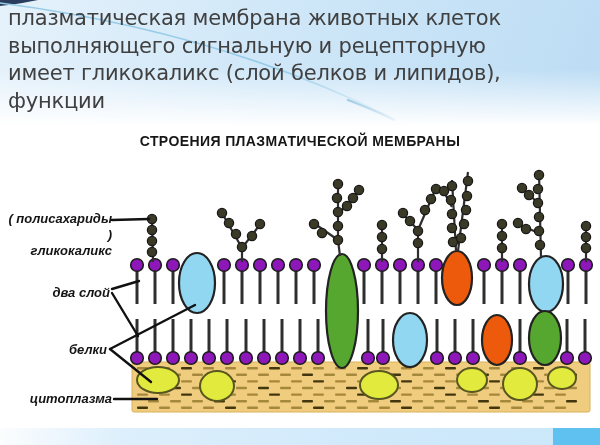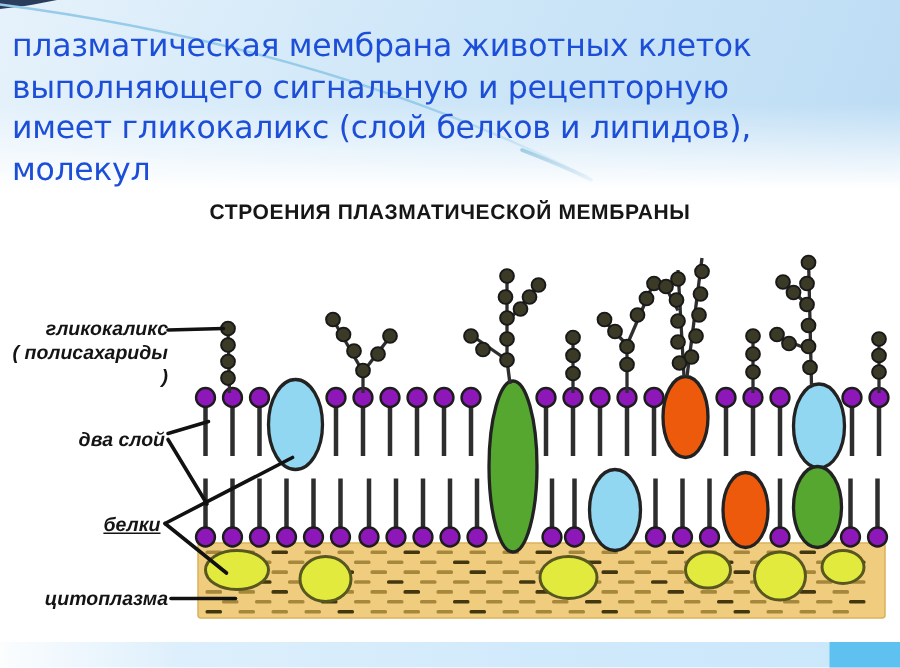--- a/index.html
+++ b/index.html
@@ -12,38 +12,37 @@
     position:absolute;left:0;top:0;width:600px;height:126px;
     background:linear-gradient(112deg,#e6f2fb 0%,#cfe7f8 45%,#bcdcf4 100%);
   }
   .banner-fade{
     position:absolute;left:0;top:0;width:600px;height:126px;
     background:linear-gradient(to bottom,rgba(255,255,255,0) 55%,#ffffff 100%);
   }
   .banner-swoosh{position:absolute;left:0;top:0;}
   .slide-text{
     position:absolute;left:8px;top:5px;width:588px;
-    font-size:21px;line-height:27.5px;color:#1d4ed8;
+    font-size:21px;line-height:27.5px;color:#404040;
     letter-spacing:-0.2px;
-    margin-top:12px;
   }
   .diagram-title{
     position:absolute;left:0;top:133px;width:600px;text-align:center;
     font-family:"Liberation Sans", sans-serif;
     font-weight:bold;font-size:14px;letter-spacing:0.4px;color:#161616;
   }
   .dlabel{
     position:absolute;text-align:right;
     font-family:"Liberation Sans", sans-serif;
     font-style:italic;font-weight:bold;
     font-size:13px;line-height:16px;color:#141414;
   }
   #label-glycocalyx{left:4px;top:211px;width:108px;}
   #label-bilayer{left:0px;top:285px;width:110px;}
-  #label-proteins{left:0px;top:342px;width:107px;text-decoration:underline;}
+  #label-proteins{left:0px;top:342px;width:107px;}
   #label-cytoplasm{left:0px;top:391px;width:112px;text-align:right;}
   #diagram-svg{position:absolute;left:0;top:0;}
   .bottom-bar{
     position:absolute;left:0;top:428px;width:600px;height:17px;
     background:linear-gradient(to right,#fbfdfe 0%,#ddeffc 20%,#cfe9fb 65%,#cae7fa 100%);
   }
   .bottom-bar-accent{
     position:absolute;top:0;height:17px;
   }
 </style>
@@ -55,21 +54,21 @@
   <path d="M 0,0 L 38,0 C 24,3 10,5 0,6 Z" fill="#2a3d5c"></path>
   <path d="M -8,2 C 120,18 260,52 392,118" fill="none" stroke="#96cbe9" stroke-width="1.6"></path>
   <path d="M 348,100 C 366,107 381,113 394,120" fill="none" stroke="#2e8fc7" stroke-width="2.4" stroke-linecap="round"></path>
 </svg>
 <div class="banner-fade"></div>
 
 <div class="slide-text">
   <div>плазматическая мембрана животных клеток</div>
   <div>выполняющего сигнальную и рецепторную</div>
   <div>имеет гликокаликс (слой белков и липидов),</div>
-  <div>молекул</div>
+  <div>функции</div>
 </div>
 
 <div class="diagram-title">СТРОЕНИЯ ПЛАЗМАТИЧЕСКОЙ МЕМБРАНЫ</div>
 
 <svg id="diagram-svg" width="600" height="445" viewBox="0 0 600 445">
     <g>
       <rect x="132" y="362" width="458" height="50" rx="2" fill="#f0cc7e" stroke="#d9b25c" stroke-width="1"></rect>
       <rect x="137" y="367" width="11" height="2.4" rx="1" fill="#a5883c"></rect>
       <rect x="159" y="367" width="11" height="2.4" rx="1" fill="#a5883c"></rect>
       <rect x="181" y="367" width="11" height="2.4" rx="1" fill="#43370f"></rect>
@@ -407,22 +406,22 @@
       <line x1="112" y1="220" x2="149" y2="219" stroke="#111111" stroke-width="2.4" stroke-linecap="round"></line>
       <line x1="112" y1="289" x2="139" y2="281" stroke="#111111" stroke-width="2.4" stroke-linecap="round"></line>
       <line x1="112" y1="293" x2="138" y2="336" stroke="#111111" stroke-width="2.4" stroke-linecap="round"></line>
       <line x1="110" y1="349" x2="195" y2="305" stroke="#111111" stroke-width="2.4" stroke-linecap="round"></line>
       <line x1="110" y1="349" x2="151" y2="382" stroke="#111111" stroke-width="2.4" stroke-linecap="round"></line>
       <line x1="114" y1="399" x2="157" y2="399" stroke="#111111" stroke-width="2.4" stroke-linecap="round"></line>
     </g>
   </svg>
 
 <div id="label-glycocalyx" class="dlabel">
+  <div>( полисахариды )</div>
   <div>гликокаликс</div>
-  <div>( полисахариды )</div>
 </div>
 <div id="label-bilayer" class="dlabel">
   <div>два слой</div>
 </div>
 <div id="label-proteins" class="dlabel">белки</div>
 <div id="label-cytoplasm" class="dlabel">цитоплазма</div>
 
 <div class="bottom-bar">
   <div class="bottom-bar-accent" id="bottom-bar-accent" style="left: 553px; width: 47px; background: rgb(94, 193, 240);"></div>
 </div>

